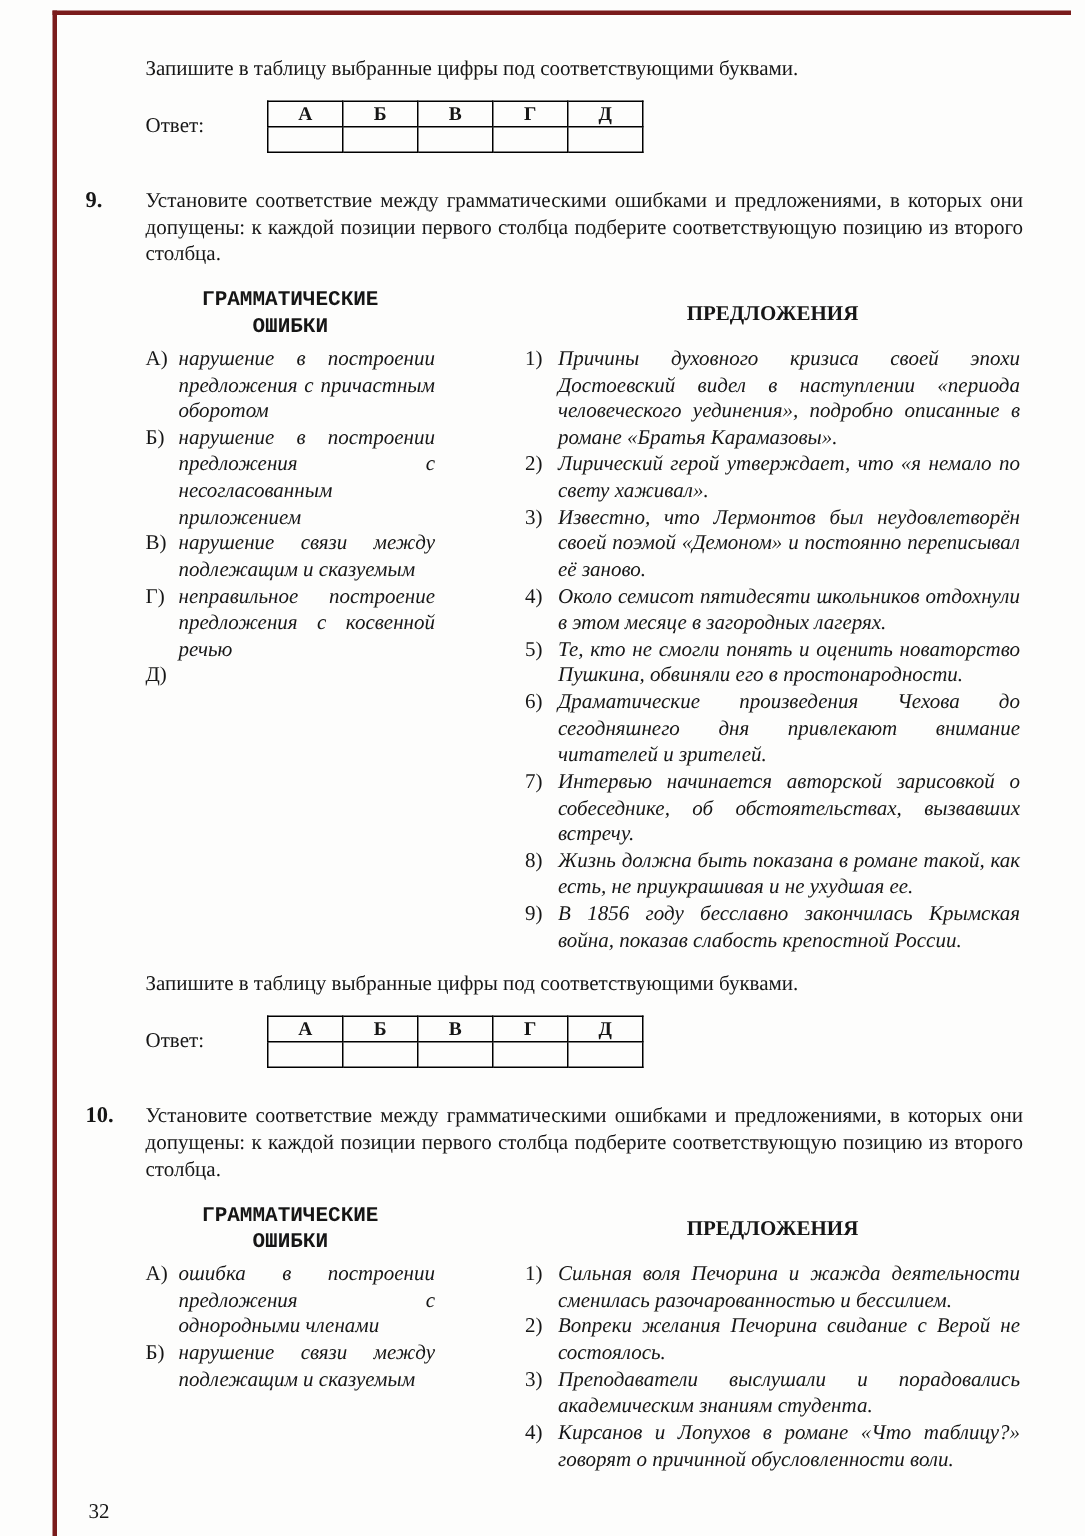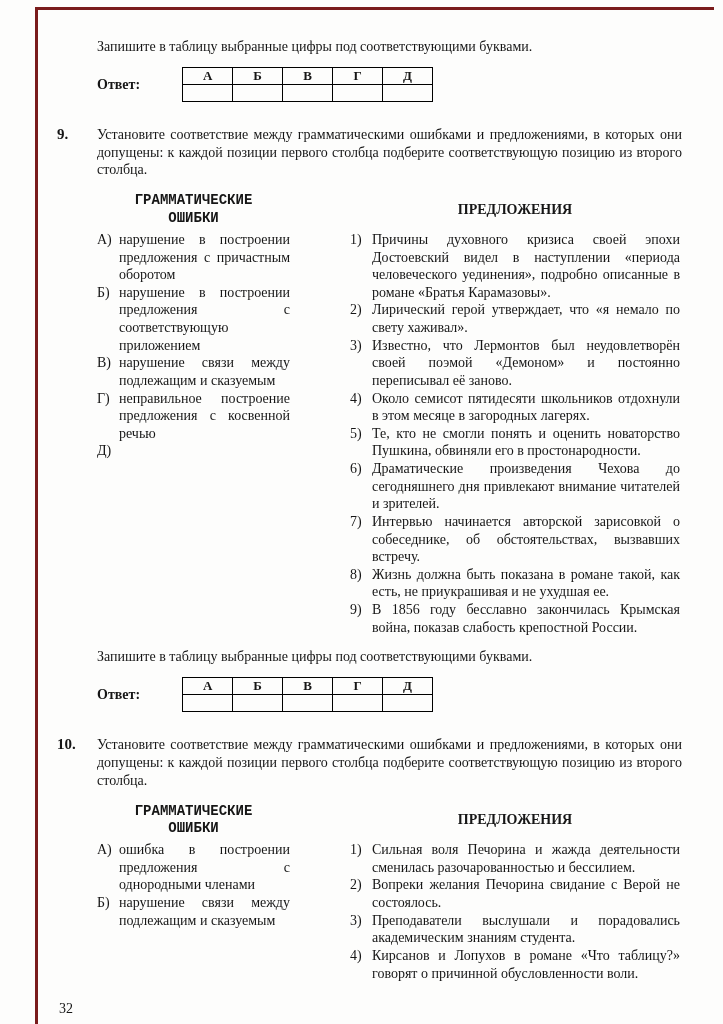--- a/index.html
+++ b/index.html
@@ -7,39 +7,39 @@
   body {
     font-family:"Liberation Serif","DejaVu Serif",serif;
     font-size:14px; line-height:1.26; color:#161616;
     background:#fdfdfc; position:relative; overflow:hidden;
   }
   .rule-top  { position:absolute; top:7px; left:35px; right:9px; height:3px; background:#7a1c1c; }
   .rule-left { position:absolute; top:7px; left:35px; bottom:0; width:3px; background:#7a1c1c; }
   .content { padding:38px 41px 0 97px; }
   .instruction { text-align:justify; }
   .answer-row { display:flex; align-items:center; margin-top:11px; }
-  .answer-label { flex:0 0 auto;font-weight:bold; }
+  .answer-label { flex:0 0 auto; }
   .answer-table { border-collapse:collapse; margin-left:42px; }
   .answer-table td {
     border:1px solid #000; width:50px; height:17px;
     text-align:center; vertical-align:middle; font-size:13px; padding:0;
   }
   .answer-table td.hdr { font-weight:bold; }
   .question { position:relative; margin-top:24px; }
   .qnum { position:absolute; left:-40px; top:-1px; font-weight:bold; font-size:15px; }
   .prompt { text-align:justify; }
   .columns { display:flex; margin-top:10px; }
   .col-errors { width:193px; }
   .col-sentences { width:330px; margin-left:60px; }
   .col-title-wrap { height:42px; display:flex; align-items:center; justify-content:center; }
   .col-title { font-weight:bold; text-align:center; }
   .col-errors .col-title { width:176px;font-family:Liberation Mono, monospace; }
   .item { display:flex; }
   .item .lbl { flex:0 0 22px; }
-  .item .txt { flex:1; text-align:justify; }
+  .item .txt { flex:1; text-align:justify;font-style:italic; }
   .post-instruction { margin-top:12px; }
   .page-number { position:absolute; left:59px; bottom:6px; }
 </style>
 </head>
 <body>
 
 <div class="rule-top"></div>
 <div class="rule-left"></div>
 
 <div class="content">
@@ -75,21 +75,21 @@
       <div class="col-errors">
         <div class="col-title-wrap">
           <div class="col-title">ГРАММАТИЧЕСКИЕ ОШИБКИ</div>
         </div>
         <div class="item">
           <span class="lbl">А)</span>
           <span class="txt">нарушение в построении предложения с причастным оборотом</span>
         </div>
         <div class="item">
           <span class="lbl">Б)</span>
-          <span class="txt">нарушение в построении предложения с соответствующую приложением</span>
+          <span class="txt">нарушение в построении предложения с несогласованным приложением</span>
         </div>
         <div class="item">
           <span class="lbl">В)</span>
           <span class="txt">нарушение связи между подлежащим и сказуемым</span>
         </div>
         <div class="item">
           <span class="lbl">Г)</span>
           <span class="txt">неправильное построение предложения с косвенной речью</span>
         </div>
         <div class="item">

